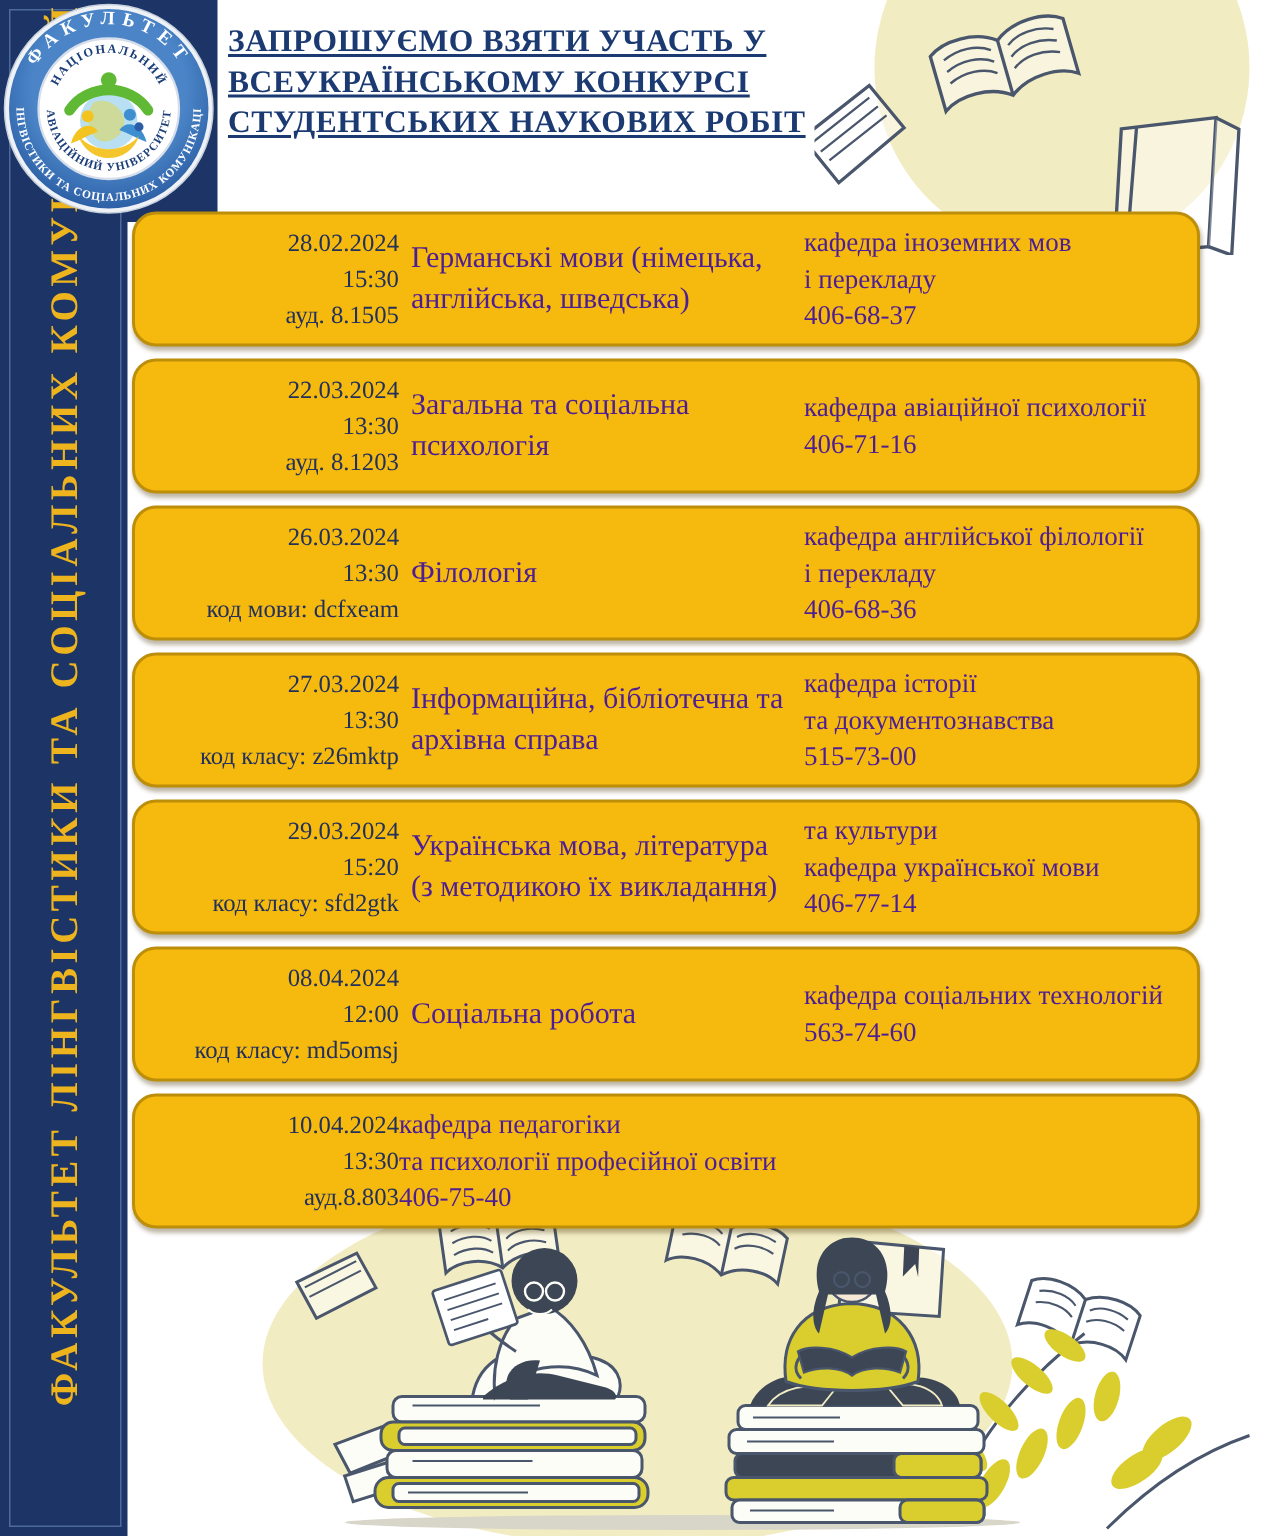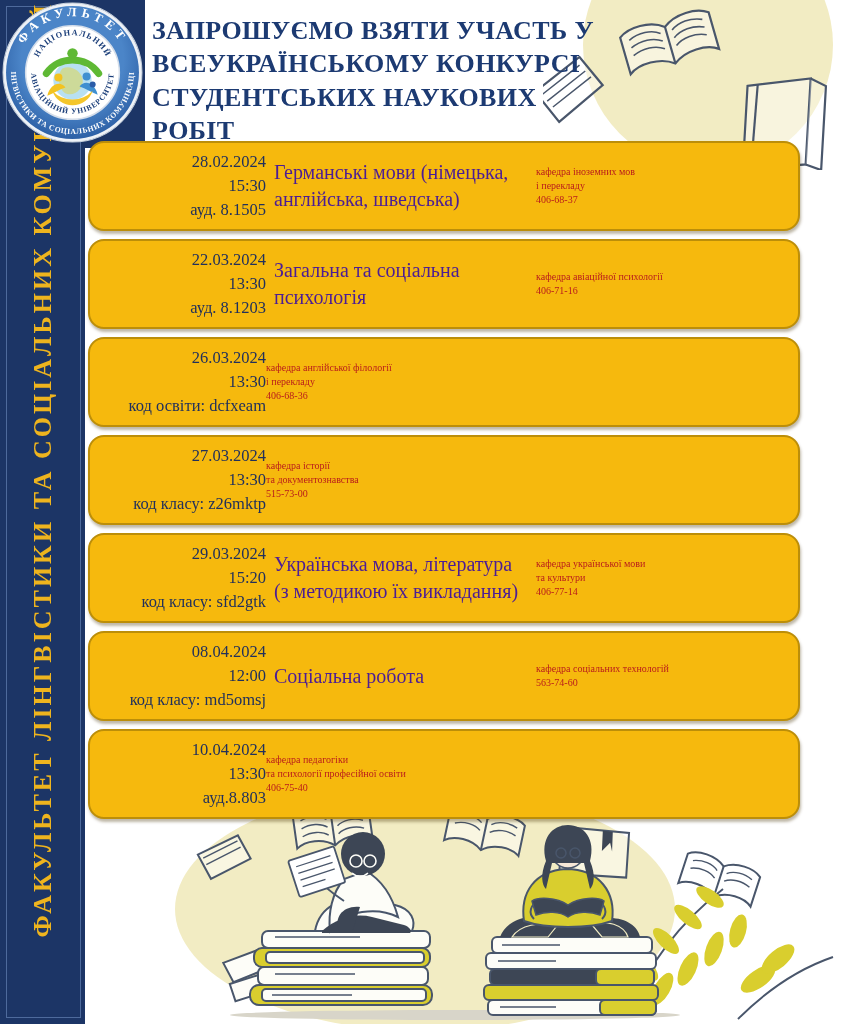--- a/index.html
+++ b/index.html
@@ -13,35 +13,35 @@
           border:1.5px solid rgba(120,150,200,.55);pointer-events:none;}
   .sidebar-text{position:absolute;bottom:86px;left:50%;
           transform:translateX(-50%) rotate(180deg);
           writing-mode:vertical-rl;white-space:nowrap;
           font-weight:bold;font-size:26px;letter-spacing:3px;color:#eeb41e;}
 
   .logo{position:absolute;left:2px;top:2px;z-index:6;}
 
   
   .title{position:absolute;left:152px;top:14px;width:470px;z-index:4;
-         font-weight:bold;font-size:26px;line-height:1.28;color:#1c3a72;letter-spacing:.4px;}
+         font-weight:bold;font-size:21px;line-height:1.28;color:#1c3a72;letter-spacing:.4px;text-decoration:underline;}
 
   
   .blob-top{position:absolute;right:0;top:0;z-index:1;}
   .illustration-bottom{position:absolute;left:0;bottom:0;z-index:2;}
 
   
   .cards{position:absolute;left:88px;top:141px;width:712px;z-index:3;}
   .card{height:90px;margin-bottom:8px;background:#f6b90d;border:2px solid #bc8e09;
         border-radius:16px;box-shadow:1px 3px 3px rgba(70,50,0,.35);
         display:grid;grid-template-columns:172px 1fr 248px;align-items:center;
         padding:0 14px 0 4px;color:#1d2c4e;box-sizing:border-box;}
   .card .when{text-align:right;font-size:16.5px;line-height:1.45;color:#21305c;}
   .card .subject{font-size:20px;line-height:1.35;padding:0 8px;color:#4c1d95;}
-  .card .dept{font-size:10px;line-height:1.38;color:#b91c1c;}
+  .card .dept{font-size:18px;line-height:1.38;color:#4c1d95;}
 </style>
 </head>
 <body>
 
 <div class="poster">
 
   <svg class="blob-top" width="310" height="170" viewBox="0 0 310 170">
     <circle cx="165" cy="45" r="125" fill="#f2ecc3"></circle>
     <g stroke="#49566b" stroke-width="2.2" fill="rgba(255,255,255,.45)" transform="translate(75,30) rotate(-16)">
       <path d="M46 10 C33 0 11 0 0 8 L0 46 C11 38 33 38 46 48 C59 38 81 38 92 46 L92 8 C81 0 59 0 46 10 Z"></path>
@@ -247,52 +247,54 @@
         <div>кафедра авіаційної психології</div>
         <div></div>
         <div>406-71-16</div>
       </div>
     </div>
 
     <div class="card">
       <div class="when">
         <div>26.03.2024</div>
         <div>13:30</div>
-        <div>код освіти: dcfxeam</div>
-      </div>
+        <div>код мови: dcfxeam</div>
+      </div>
+      <div class="subject">Філологія</div>
       <div class="dept">
         <div>кафедра англійської філології</div>
         <div>і перекладу</div>
         <div>406-68-36</div>
       </div>
     </div>
 
     <div class="card">
       <div class="when">
         <div>27.03.2024</div>
         <div>13:30</div>
         <div>код класу: z26mktp</div>
       </div>
+      <div class="subject">Інформаційна, бібліотечна та архівна справа</div>
       <div class="dept">
         <div>кафедра історії</div>
         <div>та документознавства</div>
         <div>515-73-00</div>
       </div>
     </div>
 
     <div class="card">
       <div class="when">
         <div>29.03.2024</div>
         <div>15:20</div>
         <div>код класу: sfd2gtk</div>
       </div>
       <div class="subject">Українська мова,  література (з методикою їх викладання)</div>
       <div class="dept">
+        <div>та культури</div>
         <div>кафедра української мови</div>
-        <div>та культури</div>
         <div>406-77-14</div>
       </div>
     </div>
 
     <div class="card">
       <div class="when">
         <div>08.04.2024</div>
         <div>12:00</div>
         <div>код класу:  md5omsj</div>
       </div>

